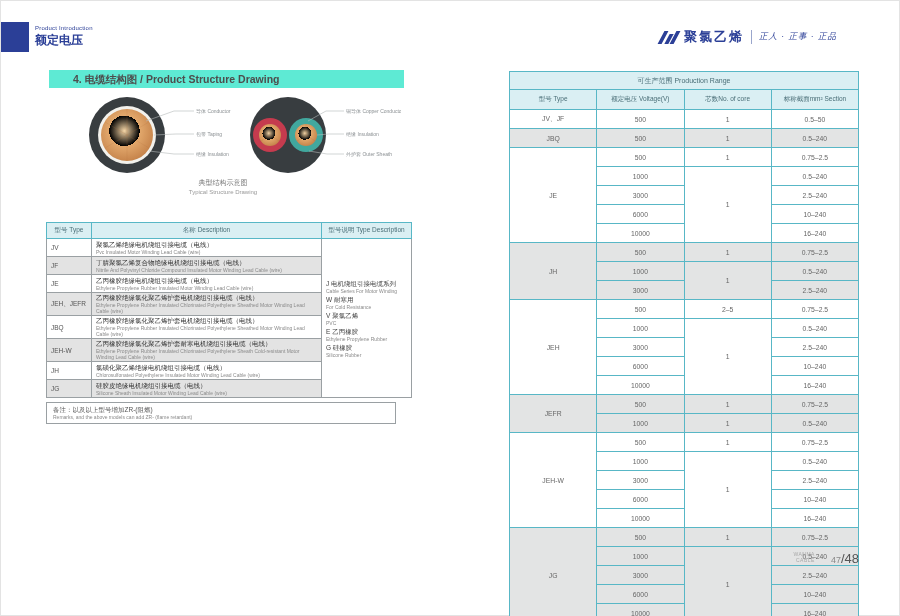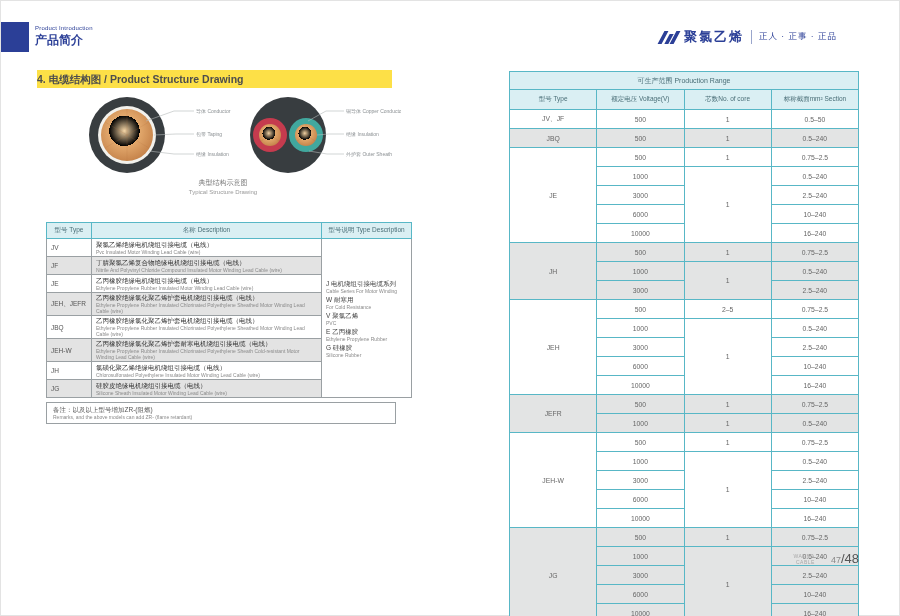--- a/index.html
+++ b/index.html
@@ -10,24 +10,24 @@
   .blue-square{position:absolute;left:0;top:21px;width:28px;height:30px;background:#2b3f97;}
   .intro-block{position:absolute;left:34px;top:24px;}
   .eyebrow{font-size:6px;color:#2b3f97;letter-spacing:.2px;}
   .page-title{font-size:12px;font-weight:bold;color:#2b3f97;margin-top:1px;}
   .brand{position:absolute;right:62px;top:27px;display:flex;align-items:center;gap:7px;}
   .brand-mark{display:flex;gap:2px;align-items:flex-end;height:13px;}
   .brand-mark span{display:block;width:4px;height:13px;background:#2b3f97;transform:skewX(-28deg);}
   .brand-mark span.m2{height:10px}
   .brand-name{font-size:13px;font-weight:bold;color:#2b3f97;letter-spacing:2px;}
   .brand-divider{width:1px;height:14px;background:#9aa6cc;}
-  .brand-slogan{font-size:8.5px;color:#2b3f97;letter-spacing:1px;}
-
-  
-  .sec-heading{position:absolute;left:36px;width:355px;height:18px;line-height:18px;background:#fde047;color:#4d4d4d;font-size:10.5px;font-weight:bold;padding-left:0;box-sizing:border-box;}
+  .brand-slogan{font-size:8.5px;color:#2b3f97;letter-spacing:1px;font-style:italic;}
+
+  
+  .sec-heading{position:absolute;left:48px;width:355px;height:18px;line-height:18px;background:#5eead4;color:#4d4d4d;font-size:10.5px;font-weight:bold;padding-left:24px;box-sizing:border-box;}
   #sec4{top:69px;} #sec5{top:196px;}
 
   
   .drawing{position:absolute;left:45px;top:92px;width:355px;height:106px;}
   .drawing svg{display:block;}
   .lbl{font-size:5px;fill:#8b9093;}
   .cap-cn{font-size:7px;fill:#777;}
   .cap-en{font-size:6px;fill:#999;}
 
   
@@ -52,34 +52,34 @@
   .pr-wrap{position:absolute;left:508px;top:70px;width:350px;}
   .pr{width:350px;}
   .pr th,.pr td{border:1px solid #58b7c6;}
   .pr .title-row th{background:#daeff3;color:#4a6e77;font-size:7px;font-weight:normal;height:15px;}
   .pr .head-row th{background:#daeff3;color:#4a6e77;font-size:6.5px;font-weight:normal;height:19px;padding:0 2px;}
   .pr td{font-size:6.8px;color:#666;text-align:center;height:18px;padding:0 2px;background:#fff;}
   .pr tr.shade td{background:#e3e4e4;}
   .pr .c-type{width:90px;} .pr .c-volt{width:80px;} .pr .c-core{width:75px;} .pr .c-sect{width:105px;}
 
   
-  .footer{position:absolute;right:40px;top:550px;display:flex;align-items:center;gap:16px;}
+  .footer{position:absolute;right:40px;top:550px;display:flex;align-items:flex-start;gap:16px;}
   .f-brand{text-align:right;font-size:5px;color:#a8a8a8;line-height:6px;letter-spacing:.5px;}
   .f-num{font-size:9px;color:#8a8a8a;}
   .f-num b{font-size:13px;color:#555;font-weight:normal;}
 </style>
 </head>
 <body>
 
 <div class="page">
 
   <div class="blue-square"></div>
   <div class="intro-block">
     <div class="eyebrow">Product Introduction</div>
-    <div class="page-title">产品简介</div>
+    <div class="page-title">额定电压</div>
   </div>
   <div class="brand">
     <div class="brand-mark">
         <span class="m1"></span>
         <span class="m2"></span>
         <span class="m3"></span>
       </div>
     <div class="brand-name">聚氯乙烯</div>
     <div class="brand-divider"></div>
     <div class="brand-slogan">正人 · 正事 · 正品</div>

